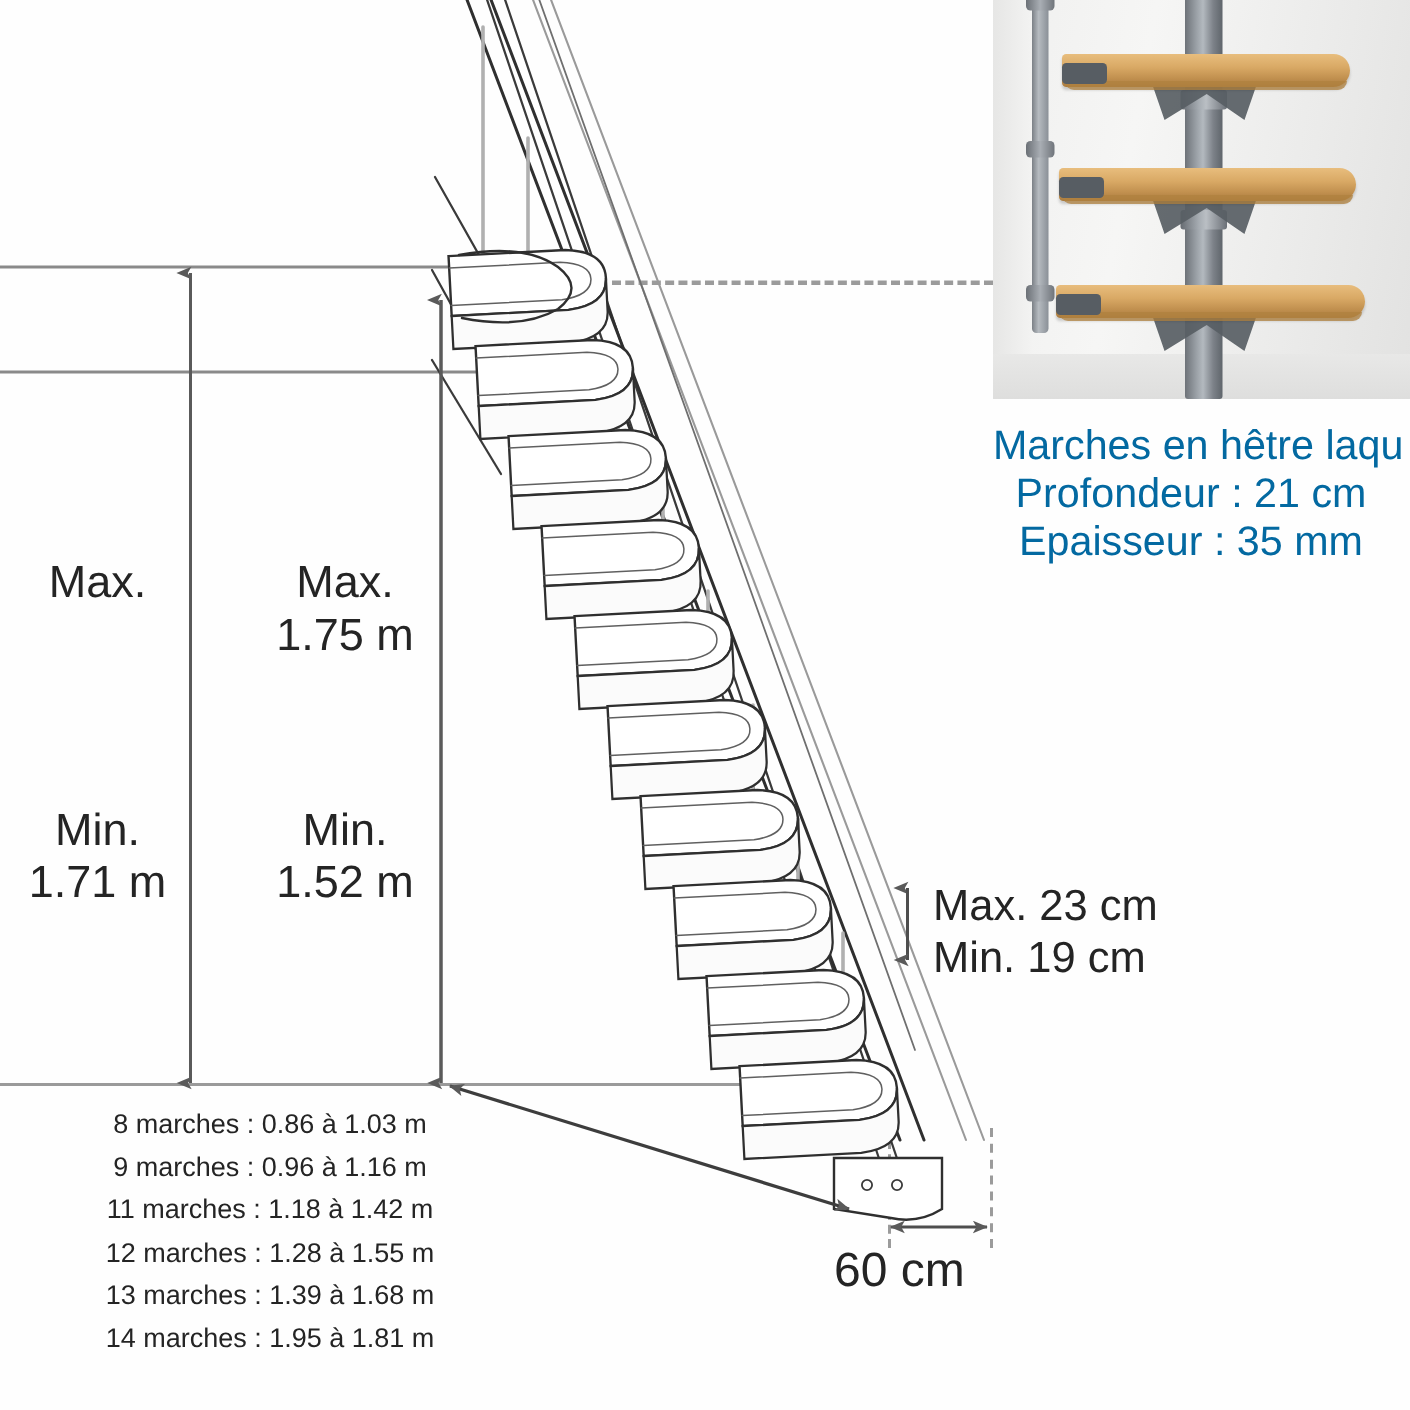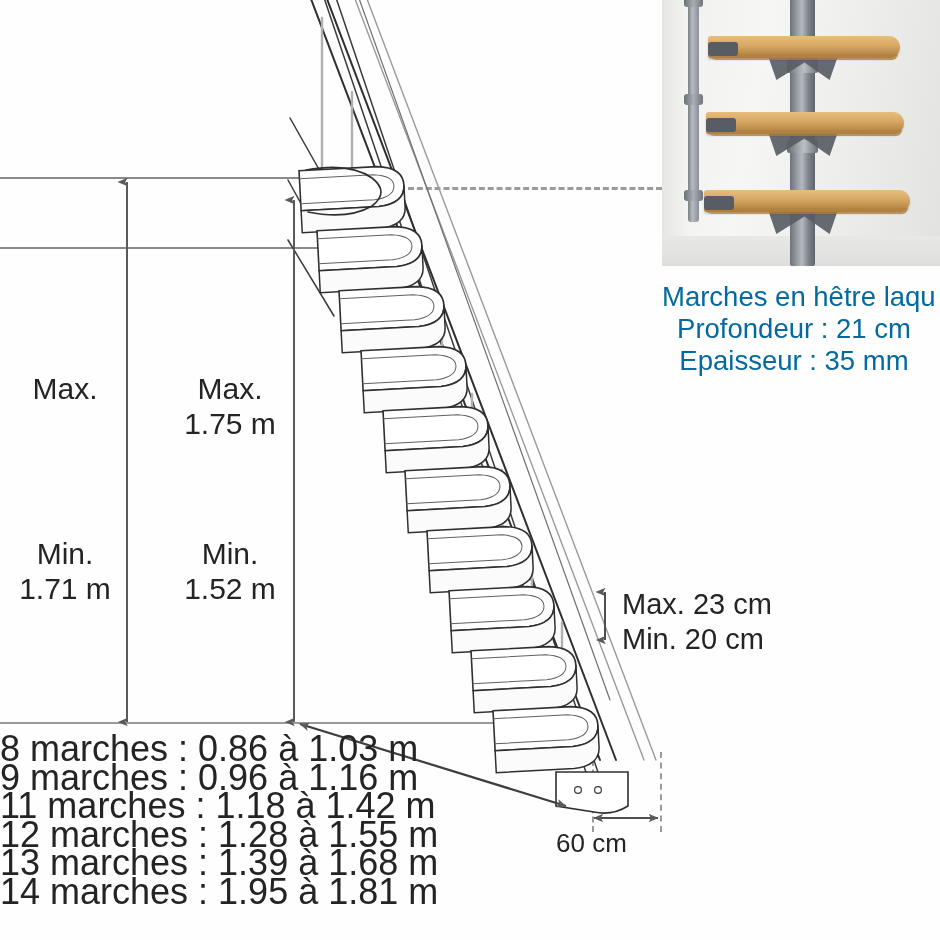--- a/index.html
+++ b/index.html
@@ -58,21 +58,21 @@
     white-space: nowrap;
   }
 
   
   #step-list {
     position: absolute;
     left: 0px;
     top: 735px;
     width: 360px;
     text-align: center;
-    font-size: 36px;
+    font-size: 18px;
     line-height: 28.6px;
     color: #242424;
   }
   #step-list .row { white-space: nowrap; }
 
   
   #photo-frame {
     position: absolute;
     left: 662px;
     top: -36px;
@@ -300,23 +300,23 @@
     <span class="l2">1.75 m</span>
   </div>
 
   <div class="dim-text" style="left:165px; top:498px; width:130px;">
     <span class="l1">Min.</span>
     <span class="l2">1.52 m</span>
   </div>
 
   <div class="side-text" style="left:622px; top:588px;">Max. 23 cm</div>
 
-  <div class="side-text" style="left:622px; top:623px;">Min. 20 cm</div>
-
-  <div class="side-text" style="left:556px; top:828px; font-size:26px;">60 cm</div>
+  <div class="side-text" style="left:622px; top:623px;">Min. 19 cm</div>
+
+  <div class="side-text" style="left:556px; top:828px; font-size:32px;">60 cm</div>
 
   <div id="step-list">
     <div class="row">8 marches : 0.86 à 1.03 m</div>
     <div class="row">9 marches : 0.96 à 1.16 m</div>
     <div class="row">11 marches : 1.18 à 1.42 m</div>
     <div class="row">12 marches : 1.28 à 1.55 m</div>
     <div class="row">13 marches : 1.39 à 1.68 m</div>
     <div class="row">14 marches : 1.95 à 1.81 m</div>
   </div>
 

